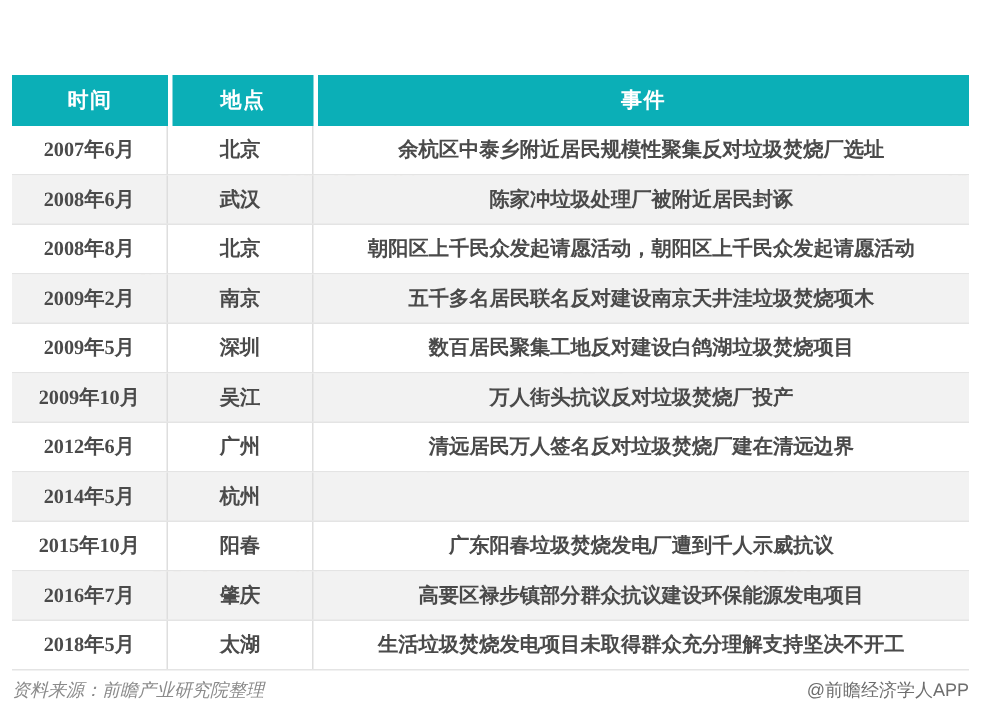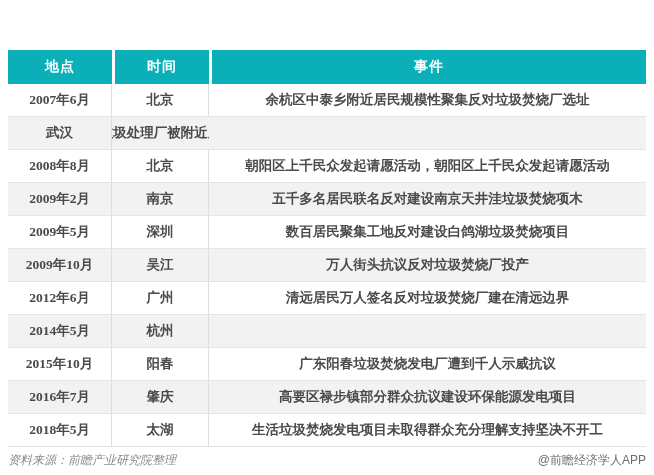--- a/index.html
+++ b/index.html
@@ -99,31 +99,32 @@
     <svg class="logo" style="left:200px;top:340px" width="105" height="105" viewBox="0 0 100 100">
       <path d="M62 12 A42 42 0 1 0 92 54 L58 54" fill="none" stroke="#dcdcdc" stroke-width="16"></path>
     </svg>
     <svg class="logo" style="left:470px;top:255px" width="88" height="88" viewBox="0 0 100 100">
       <path d="M62 12 A42 42 0 1 0 92 54 L58 54" fill="none" stroke="#dcdcdc" stroke-width="16"></path>
     </svg>
   </div>
 
   <div class="tbl">
     <div class="hrow">
+      <div class="hcell">时间</div>
       <div class="hcell">地点</div>
-      <div class="hcell">时间</div>
       <div class="hcell">事件</div>
     </div>
     <div id="rows">
         <div class="row">
           <div class="cell c0">2007年6月</div>
           <div class="cell c1">北京</div>
           <div class="cell c2">余杭区中泰乡附近居民规模性聚集反对垃圾焚烧厂选址</div>
         </div>
         <div class="row alt">
+          <div class="cell c0">2008年6月</div>
           <div class="cell c1">武汉</div>
           <div class="cell c2">陈家冲垃圾处理厂被附近居民封诼</div>
         </div>
         <div class="row">
           <div class="cell c0">2008年8月</div>
           <div class="cell c1">北京</div>
           <div class="cell c2">朝阳区上千民众发起请愿活动，朝阳区上千民众发起请愿活动</div>
         </div>
         <div class="row alt">
           <div class="cell c0">2009年2月</div>

